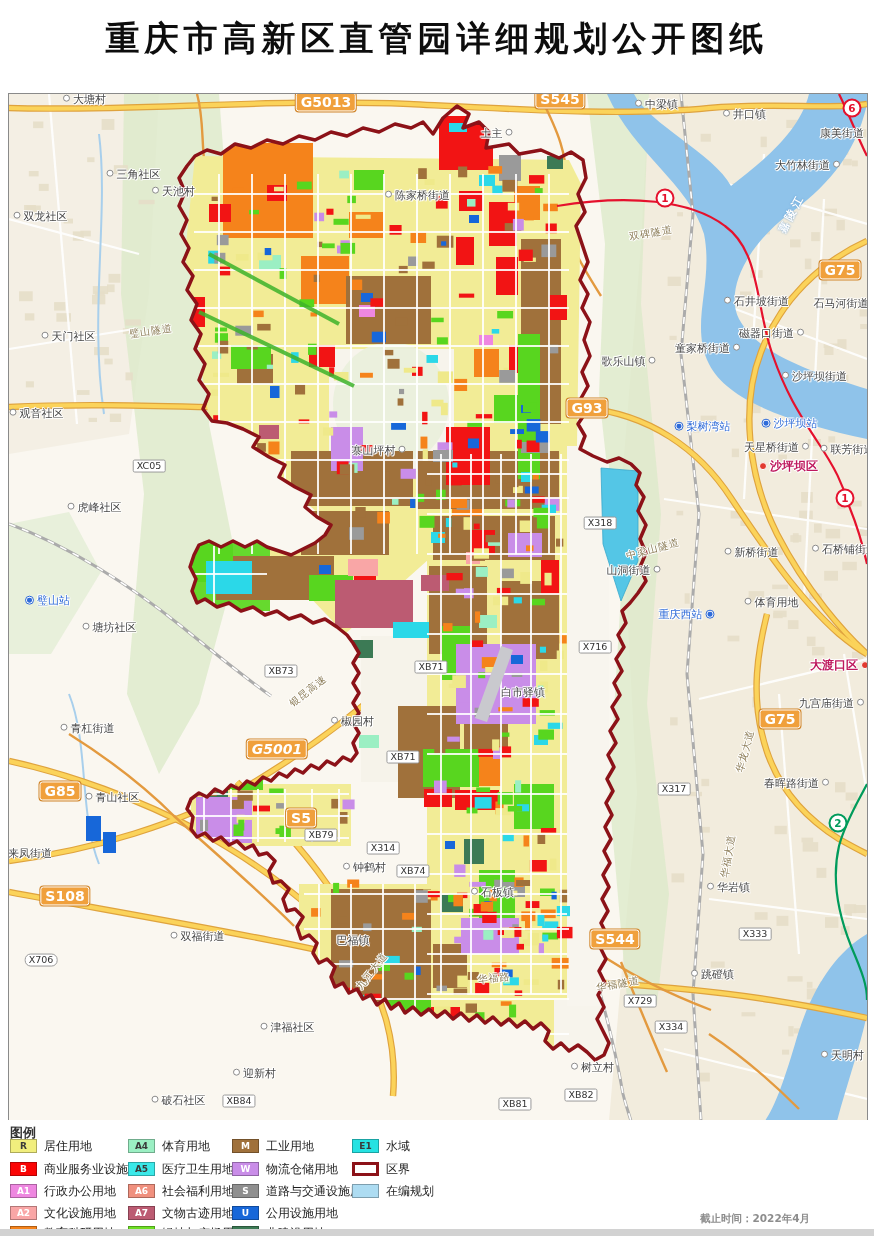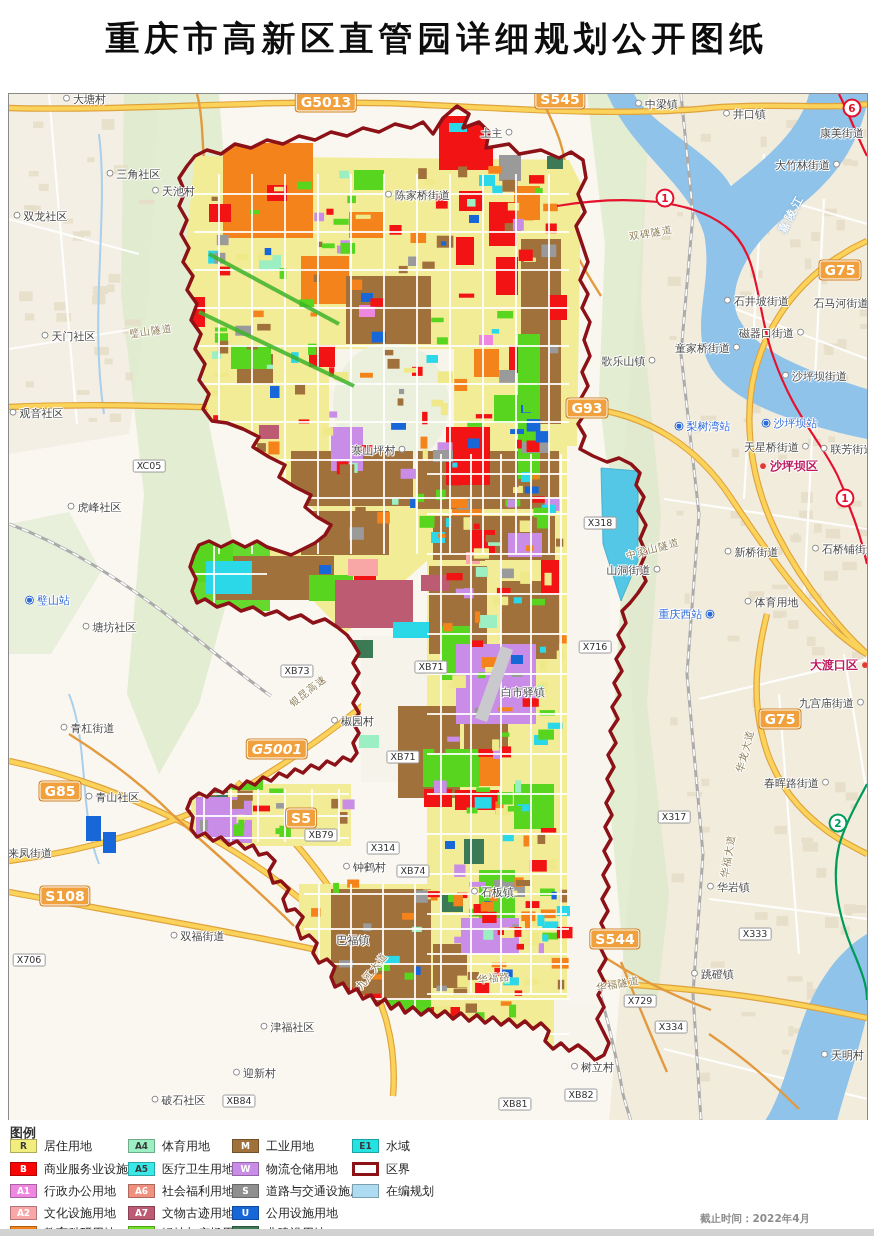--- a/index.html
+++ b/index.html
@@ -900,34 +900,34 @@
         <div class="lbl place" style="left: 371px; top: 357px;"><span>寨山坪村</span><span class="mk"></span></div>
         <div class="lbl district" style="left: 778px; top: 373px;"><span class="dk"></span><span>沙坪坝区</span></div>
         <div class="lbl district" style="left: 832px; top: 572px;"><span>大渡口区</span><span class="dk"></span></div>
         <div class="lbl station" style="left: 37px; top: 507px;"><span class="ic"></span><span>璧山站</span></div>
         <div class="lbl station" style="left: 692px; top: 333px;"><span class="ic"></span><span>梨树湾站</span></div>
         <div class="lbl station" style="left: 779px; top: 330px;"><span class="ic"></span><span>沙坪坝站</span></div>
         <div class="lbl station" style="left: 679px; top: 521px;"><span>重庆西站</span><span class="ic"></span></div>
         <div class="lbl code" style="left: 140px; top: 372px;"><span>XC05</span></div>
         <div class="lbl code" style="left: 591px; top: 429px;"><span>X318</span></div>
         <div class="lbl code" style="left: 586px; top: 553px;"><span>X716</span></div>
-        <div class="lbl code" style="left: 288px; top: 577px;"><span>XB73</span></div>
+        <div class="lbl code" style="left: 272px; top: 577px;"><span>XB73</span></div>
         <div class="lbl code" style="left: 422px; top: 573px;"><span>XB71</span></div>
         <div class="lbl code" style="left: 394px; top: 663px;"><span>XB71</span></div>
         <div class="lbl code" style="left: 374px; top: 754px;"><span>X314</span></div>
         <div class="lbl code" style="left: 312px; top: 741px;"><span>XB79</span></div>
         <div class="lbl code" style="left: 404px; top: 777px;"><span>XB74</span></div>
-        <div class="lbl code" style="left: 665px; top: 695px; margin-top: 28px;"><span>X317</span></div>
+        <div class="lbl code" style="left: 665px; top: 695px;"><span>X317</span></div>
         <div class="lbl code" style="left: 746px; top: 840px;"><span>X333</span></div>
         <div class="lbl code" style="left: 662px; top: 933px;"><span>X334</span></div>
         <div class="lbl code" style="left: 631px; top: 907px;"><span>X729</span></div>
         <div class="lbl code" style="left: 506px; top: 1010px;"><span>XB81</span></div>
         <div class="lbl code" style="left: 572px; top: 1001px;"><span>XB82</span></div>
         <div class="lbl code" style="left: 230px; top: 1007px;"><span>XB84</span></div>
-        <div class="lbl code" style="left: 20px; top: 866px;"><span>X706</span></div>
+        <div class="lbl code" style="left: 32px; top: 866px; border-radius: 6px;"><span>X706</span></div>
         <div class="lbl shield" style="left: 317px; top: 8px;"><span>G5013</span></div>
         <div class="lbl shield" style="left: 551px; top: 5px;"><span>S545</span></div>
         <div class="lbl shield" style="left: 831px; top: 176px;"><span>G75</span></div>
         <div class="lbl shield" style="left: 771px; top: 625px;"><span>G75</span></div>
         <div class="lbl shield" style="left: 578px; top: 314px;"><span>G93</span></div>
         <div class="lbl shield" style="left: 51px; top: 697px;"><span>G85</span></div>
         <div class="lbl shield" style="left: 268px; top: 655px; font-style: italic;"><span>G5001</span></div>
         <div class="lbl shield" style="left: 292px; top: 724px;"><span>S5</span></div>
         <div class="lbl shield" style="left: 56px; top: 802px;"><span>S108</span></div>
         <div class="lbl shield" style="left: 606px; top: 845px;"><span>S544</span></div>

